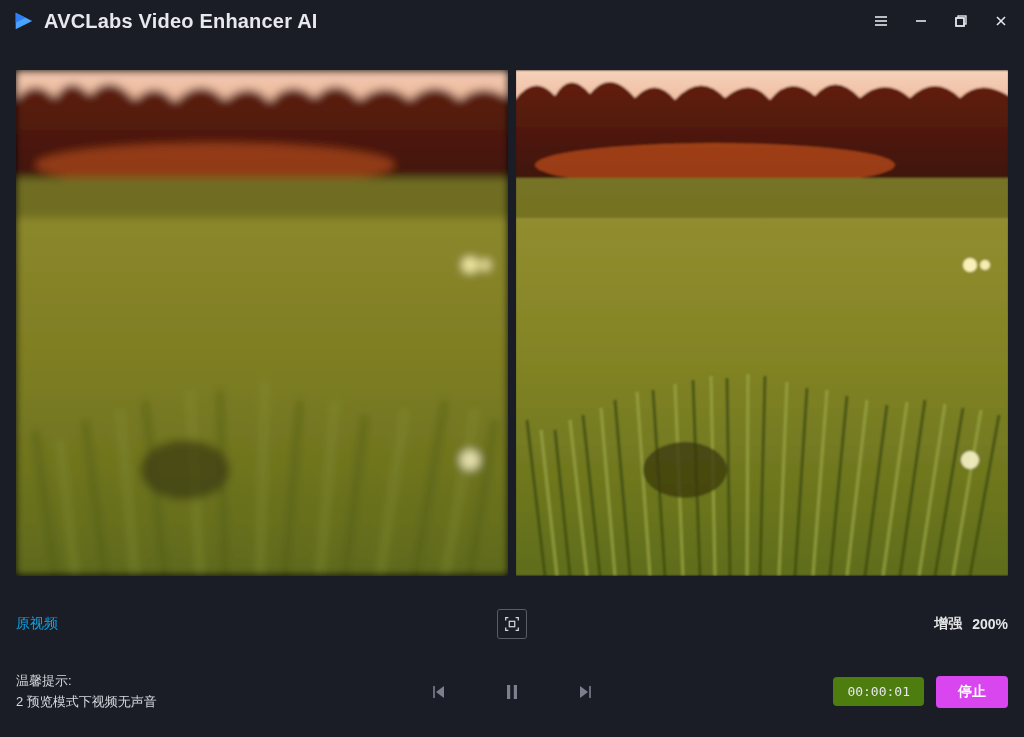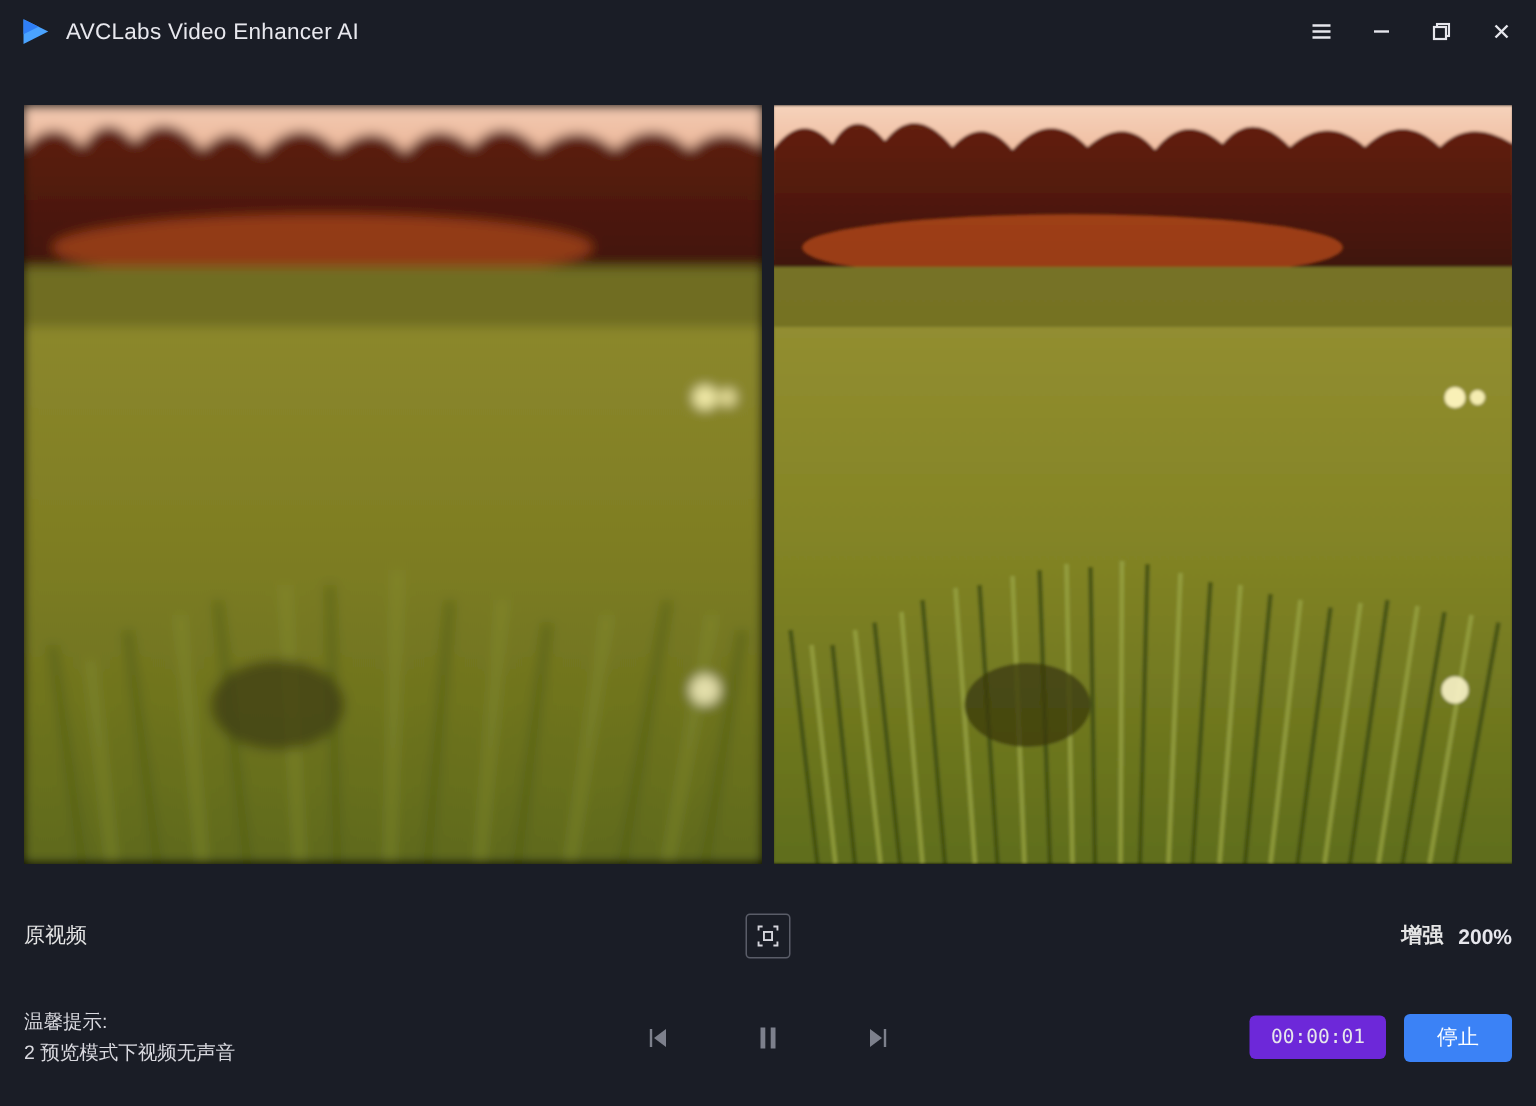--- a/index.html
+++ b/index.html
@@ -20,22 +20,22 @@
     align-items: center;
     padding: 0 14px 0 12px;
   }
   .logo {
     display: flex;
     align-items: center;
     gap: 10px;
   }
   .logo-icon svg { display: block; }
   .app-title {
-    font-size: 15px;
-    font-weight: 400;
+    font-size: 20px;
+    font-weight: 700;
     color: #e8e8ee;
     letter-spacing: 0.2px;
   }
   .titlebar-spacer { flex: 1; }
   .win-controls {
     display: flex;
     align-items: center;
     gap: 22px;
   }
   .win-btn {
@@ -72,21 +72,21 @@
     position: absolute;
     left: 16px;
     right: 16px;
     top: 604px;
     height: 40px;
     display: flex;
     align-items: center;
   }
   .label-left {
     font-size: 14px;
-    color: #e5e5e5;
+    color: #0ea5e9;
   }
   .center-tool {
     position: absolute;
     left: 50%;
     transform: translateX(-50%);
     width: 30px;
     height: 30px;
     border: 1px solid #5a5d68;
     border-radius: 3px;
     display: flex;
@@ -136,35 +136,36 @@
     align-items: center;
     justify-content: center;
   }
   .right-controls {
     margin-left: auto;
     display: flex;
     align-items: center;
     gap: 12px;
   }
   .timecode {
-    background: #6d28d9;
+    background: #4d7c0f;
     border-radius: 4px;
     padding: 7px 14px;
     font-size: 13px;
     color: #e6e6ec;
     font-family: "Segoe UI", monospace;
   }
   .stop-btn {
-    background: #3b82f6;
+    background: #d946ef;
     color: #fff;
     border: none;
     border-radius: 4px;
     padding: 7px 22px;
     font-size: 14px;
     cursor: pointer;
+    font-weight: bold;
   }
 </style>
 </head>
 <body>
 
 <div class="titlebar">
   <div class="logo">
     <span class="logo-icon">
       <svg width="22" height="22" viewBox="0 0 24 24">
         <path d="M4 3 L22 12 L4 21 Z" fill="#4aa3ff"></path>

